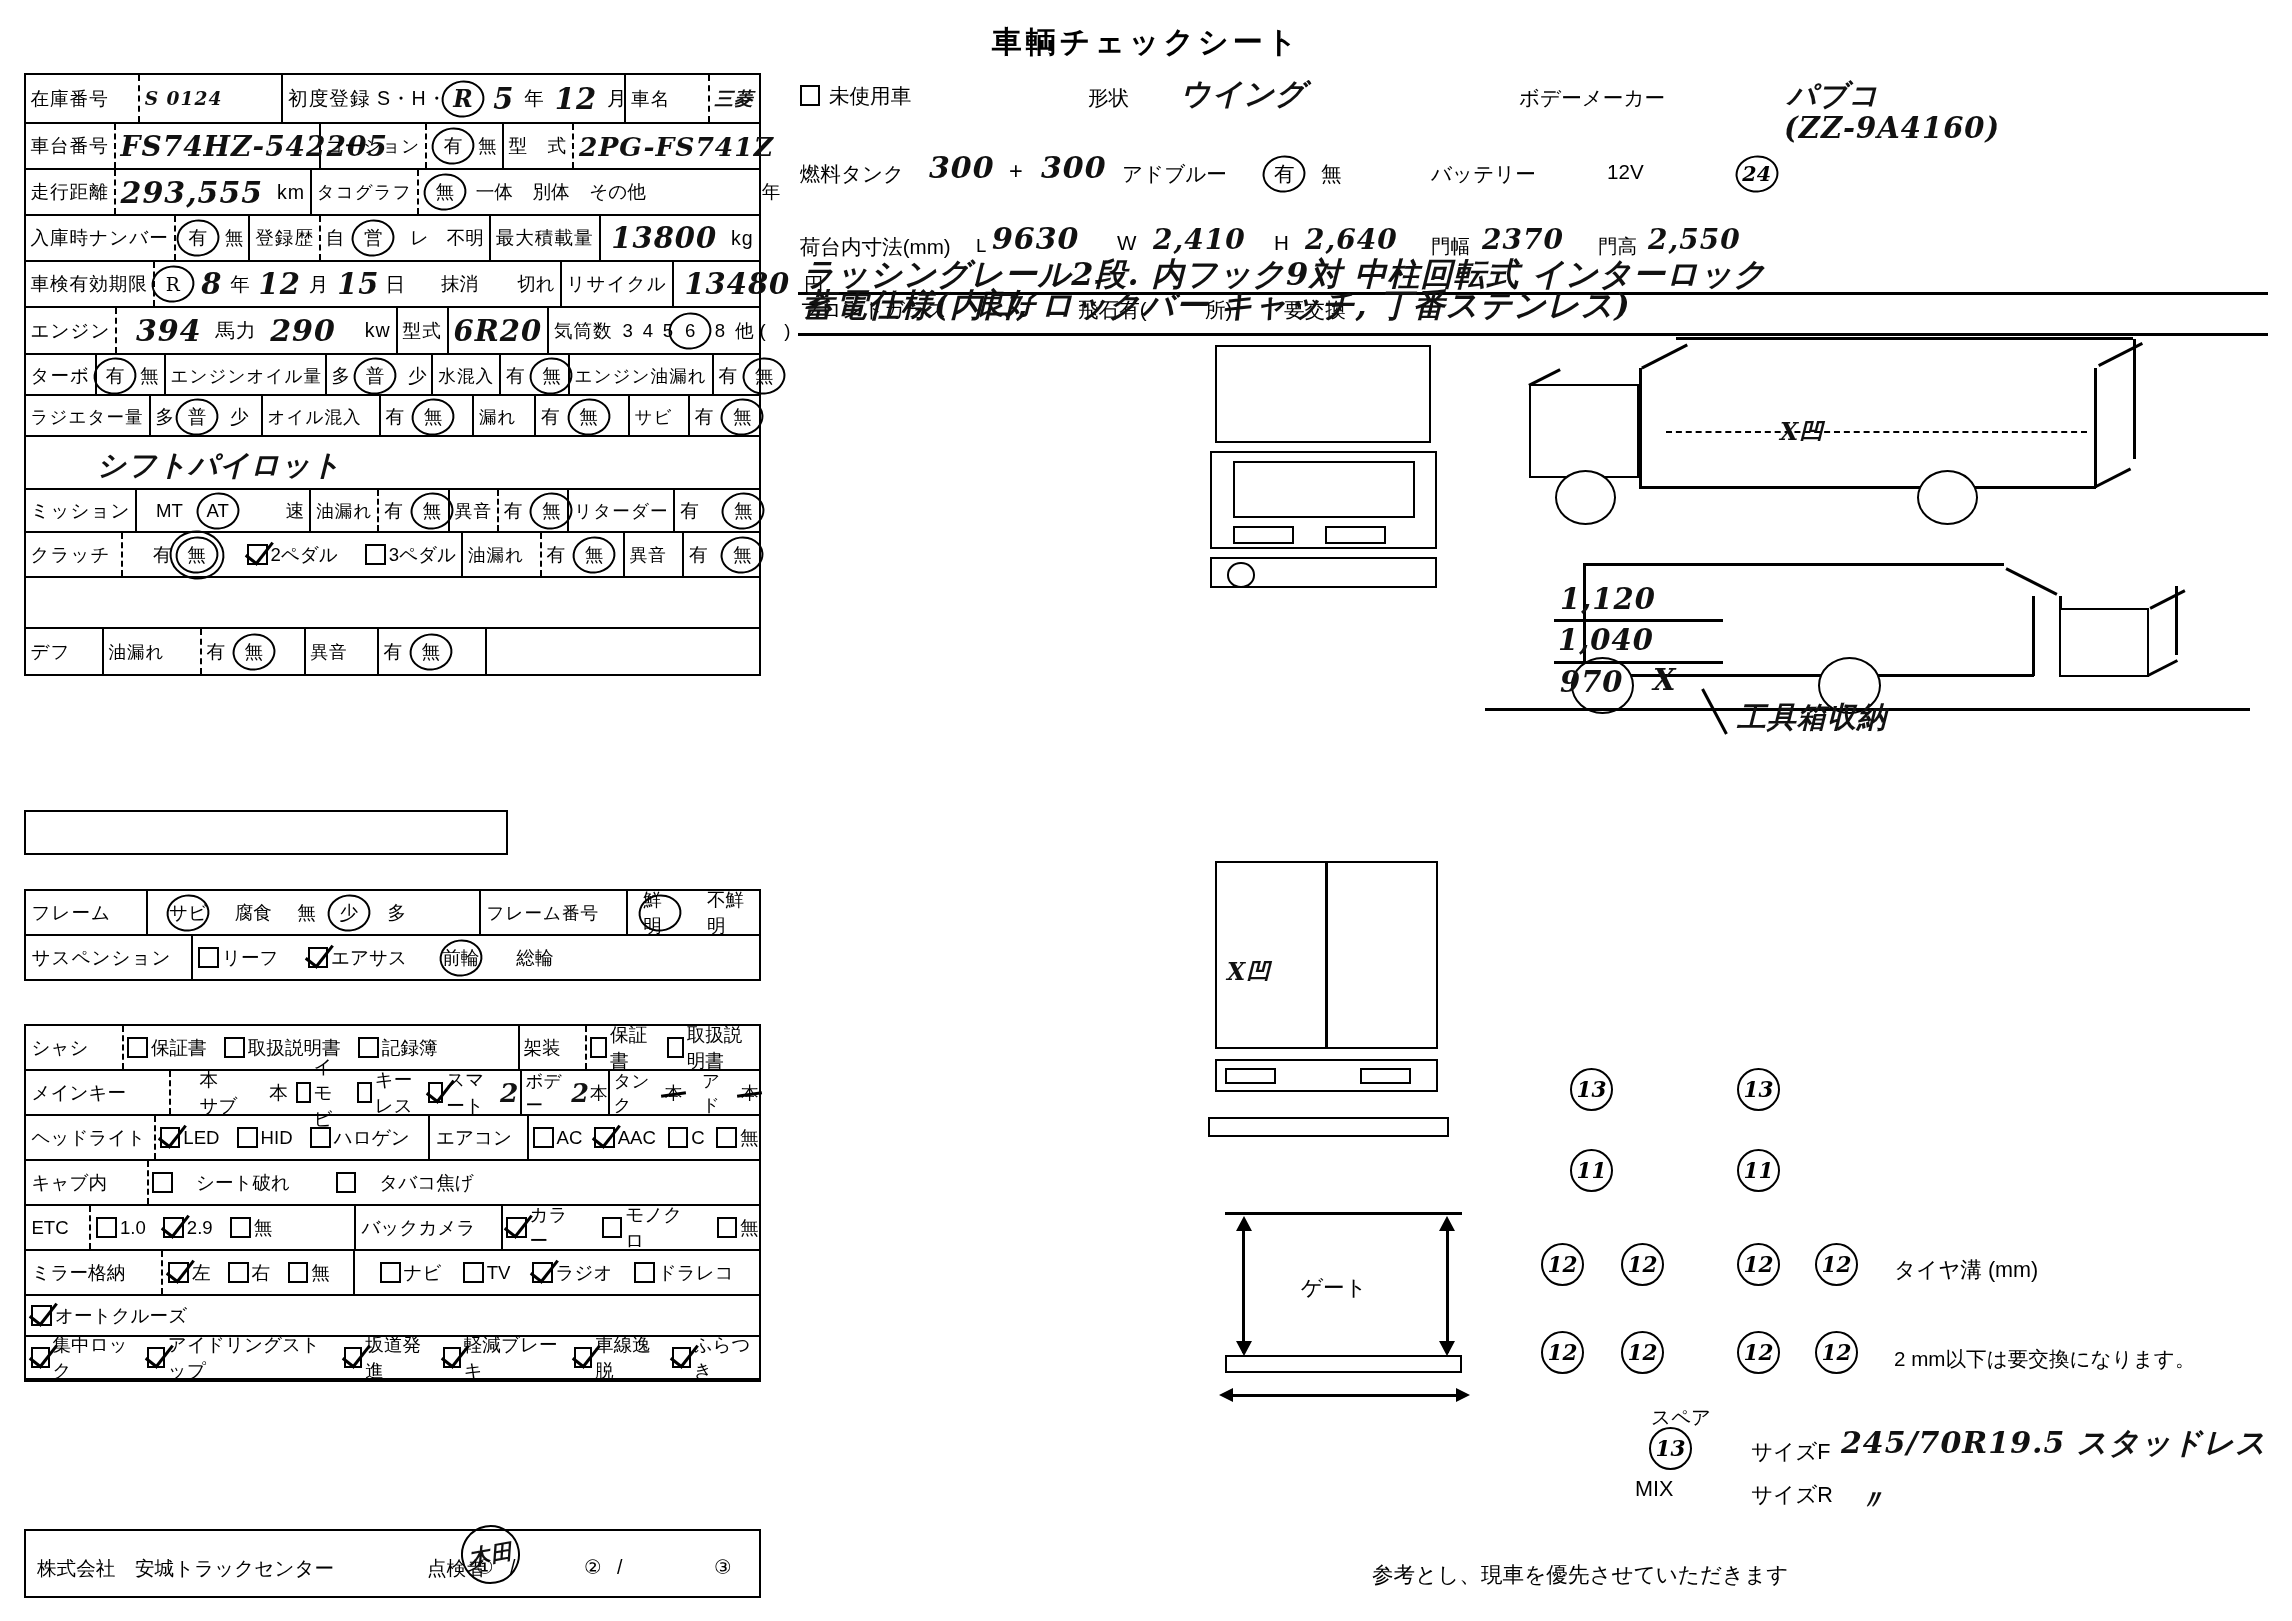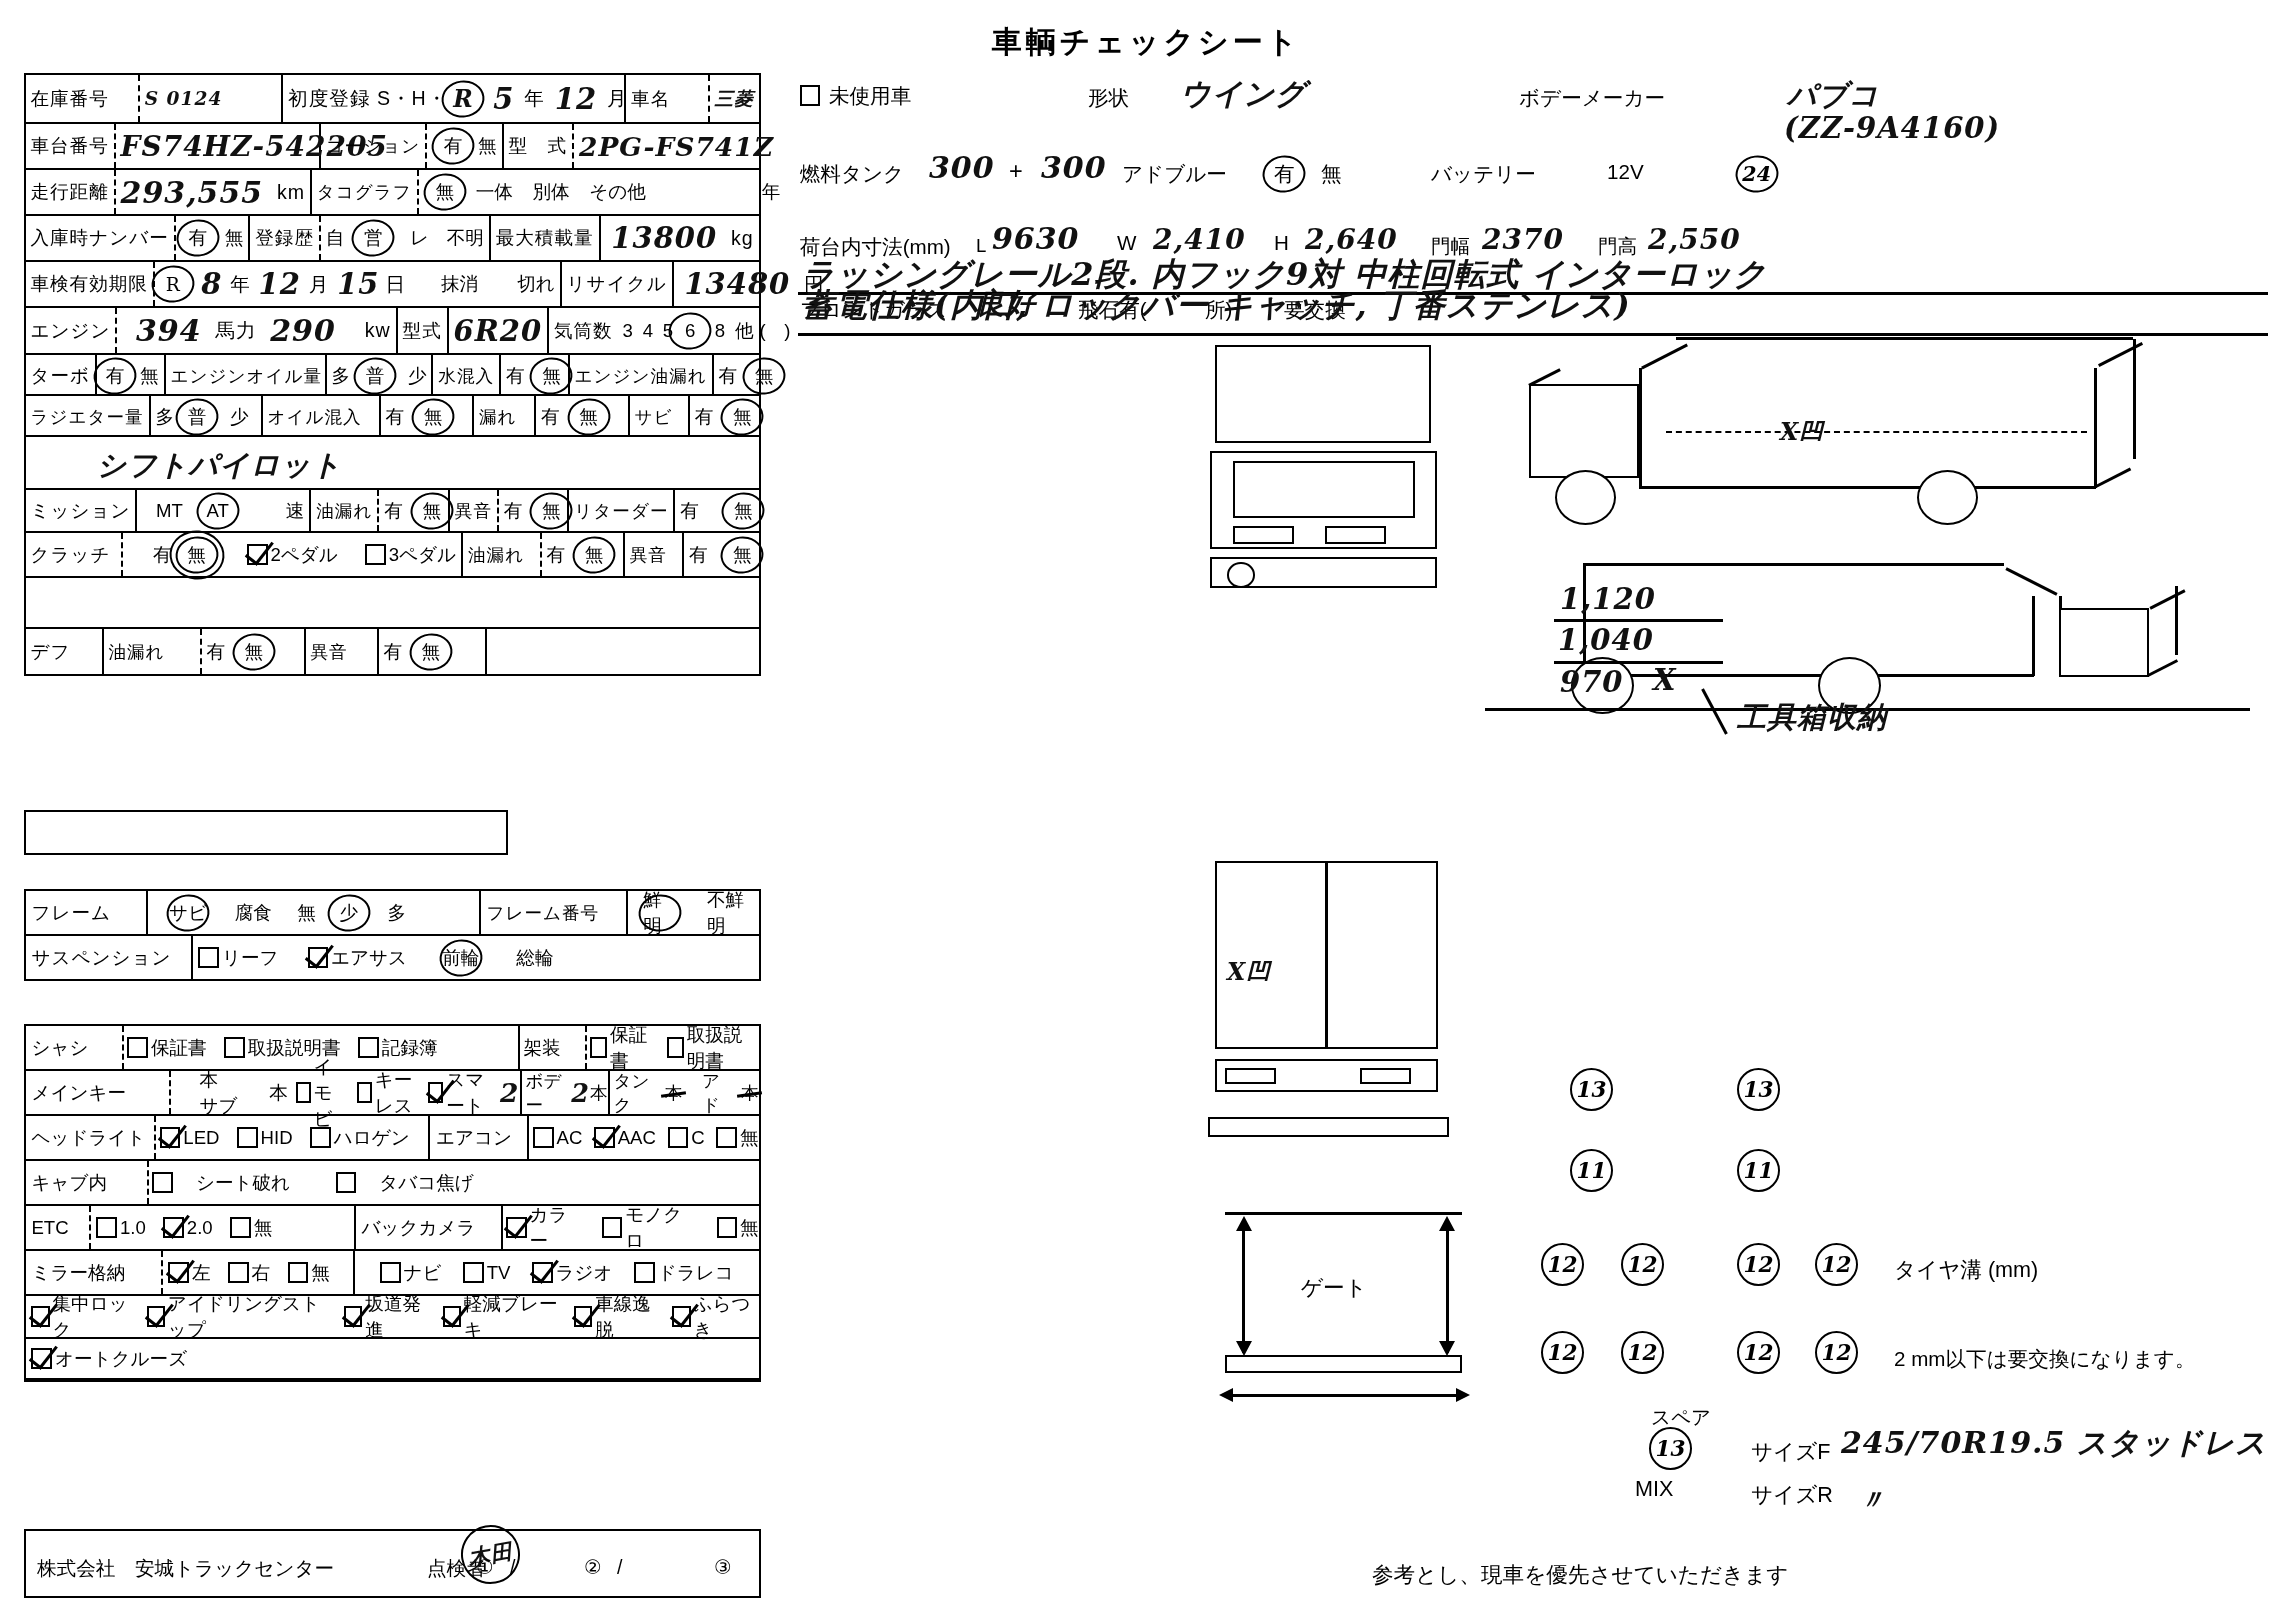--- a/index.html
+++ b/index.html
@@ -410,21 +410,21 @@
       <span>タバコ焦げ</span>
     </div>
   </div>
 
   <div style="display:flex;height:43px;border-bottom:2.5px solid #000;">
     <div style="width:65px;border-right:2.5px dashed #000;display:flex;align-items:center;padding-left:5.9px;box-sizing:border-box;">ETC</div>
     <div style="width:265px;border-right:2.5px solid #000;display:flex;align-items:center;padding-left:5.9px;box-sizing:border-box;">
       <span class="cb"></span>
       <span style="margin-right:17.6px;">1.0</span>
       <span class="cb on"></span>
-      <span style="margin-right:17.6px;">2.0</span>
+      <span style="margin-right:17.6px;">2.9</span>
       <span class="cb"></span>
       <span>無</span>
     </div>
     <div style="width:147px;border-right:2.5px solid #000;display:flex;align-items:center;padding-left:5.9px;box-sizing:border-box;">バックカメラ</div>
     <div style="flex:1;display:flex;align-items:center;padding-left:3.9px;box-sizing:border-box;">
       <span class="cb on"></span>
       <span style="margin-right:17.6px;">カラー</span>
       <span class="cb"></span>
       <span style="margin-right:17.6px;">モノクロ</span>
       <span class="cb"></span>
@@ -445,40 +445,40 @@
     <div style="flex:1;display:flex;align-items:center;padding-left:25.5px;box-sizing:border-box;">
       <span class="cb"></span>
       <span style="margin-right:21.6px;">ナビ</span>
       <span class="cb"></span>
       <span style="margin-right:21.6px;">TV</span>
       <span class="cb on"></span>
       <span style="margin-right:21.6px;">ラジオ</span>
       <span class="cb"></span>
       <span>ドラレコ</span>
     </div>
+  </div>
+
+  <div style="display:flex;height:41px;border-bottom:2.5px solid #000;align-items:center;padding-left:5.9px;box-sizing:border-box;">
+    <span class="cb on"></span>
+    <span>オートクルーズ</span>
   </div>
 
   <div style="display:flex;height:43px;border-bottom:2.5px solid #000;align-items:center;padding-left:5.9px;box-sizing:border-box;">
     <span class="cb on"></span>
     <span style="margin-right:13.7px;">集中ロック</span>
     <span class="cb on"></span>
     <span style="margin-right:13.7px;">アイドリングストップ</span>
     <span class="cb on"></span>
     <span style="margin-right:13.7px;">坂道発進</span>
     <span class="cb on"></span>
     <span style="margin-right:13.7px;">軽減ブレーキ</span>
     <span class="cb on"></span>
     <span style="margin-right:13.7px;">車線逸脱</span>
     <span class="cb on"></span>
     <span>ふらつき</span>
-  </div>
-
-  <div style="display:flex;height:41px;border-bottom:2.5px solid #000;align-items:center;padding-left:5.9px;box-sizing:border-box;">
-    <span class="cb on"></span>
-    <span>オートクルーズ</span>
   </div>
 
 </div>
 
 <div class="abs" id="rpanel">
 
   <div class="rline" style="height:49px;">
     <span class="abs" style="left:15.7px;top:7.8px;">
       <span class="cb"></span>
       <span>未使用車</span>

